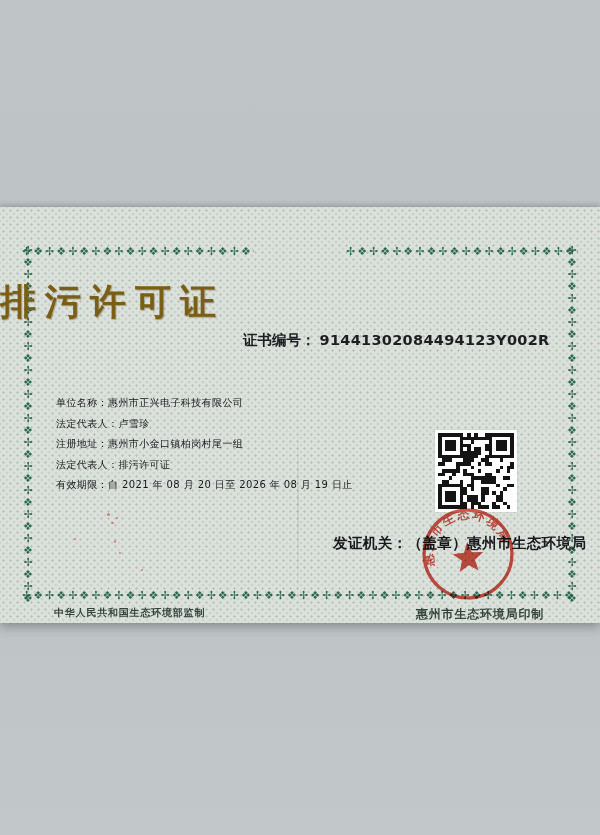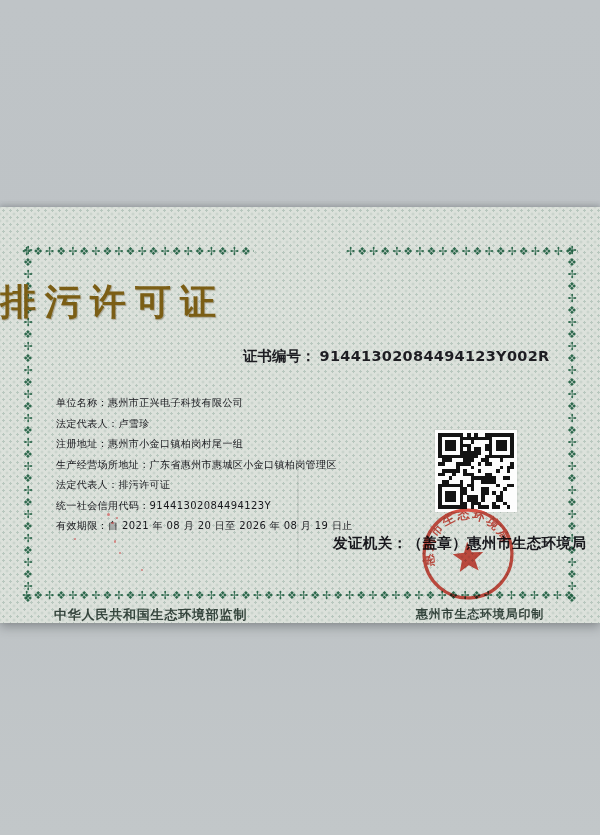--- a/index.html
+++ b/index.html
@@ -20,40 +20,40 @@
   .orn-top-left{left:22px;top:38px;width:232px;}
   .orn-top-right{left:346px;top:38px;width:232px;}
   .orn-bottom{left:22px;top:382px;width:556px;}
   .orn-left{left:21px;top:38px;height:357px;}
   .orn-right{left:565px;top:38px;height:357px;}
   .logo{position:absolute;left:266px;top:10px;width:72px;height:72px;}
   .title{position:absolute;left:0;right:0;top:71px;text-align:left;
     font-size:36px;font-weight:800;letter-spacing:9px;color:#7b5e15;
     text-shadow:1px 1px 1px rgba(70,45,0,.35);}
   .cert-no{position:absolute;left:243px;top:124px;font-size:14.5px;font-weight:600;
-    color:#1d1d22;white-space:nowrap;margin-top:16px;}
+    color:#1d1d22;white-space:nowrap;}
   .cert-no .num{margin-left:4px;letter-spacing:.3px;}
   .fields{position:absolute;left:56px;top:146px;font-size:10px;font-weight:400;
     color:#17171c;line-height:20.5px;margin-top:40px;}
   .fields .row{white-space:nowrap;letter-spacing:.4px;}
   .qr{position:absolute;left:435px;top:223px;width:82px;height:82px;background:#fdfdfd;
     padding:3px;box-sizing:border-box;display:grid;
     grid-template-columns:repeat(21,1fr);grid-template-rows:repeat(21,1fr);
     box-shadow:0 0 0 1px rgba(0,0,0,.04);}
   .qc{background:transparent;}
   .qc.on{background:#141414;}
   .issue{position:absolute;left:333px;top:325px;font-size:14.5px;font-weight:600;
     color:#17171c;line-height:22px;}
   .issue .row{white-space:nowrap;letter-spacing:.4px;}
   .seal{position:absolute;left:420px;top:299px;width:96px;height:96px;
     opacity:.82;mix-blend-mode:multiply;transform:rotate(-4deg);}
   .speck{position:absolute;background:rgba(205,45,45,.55);border-radius:50%;}
   .crease{position:absolute;left:297px;top:215px;width:2px;height:195px;
     background:linear-gradient(180deg,rgba(70,80,75,0),rgba(70,80,75,.12) 40%,rgba(70,80,75,0));}
-  .footer-left{position:absolute;left:54px;top:399px;font-size:13px;font-weight:600;
+  .footer-left{position:absolute;left:54px;top:399px;font-size:10px;font-weight:600;
     color:#35453d;letter-spacing:.8px;}
   .footer-right{position:absolute;right:56px;top:399px;font-size:12px;font-weight:600;
     color:#35453d;letter-spacing:.8px;}
 </style>
 </head>
 <body>
 
 <div class="photo">
   <div class="paper">
 
@@ -67,23 +67,21 @@
     <div class="title">排污许可证</div>
 
     <div class="cert-no">
       <span>证书编号：</span><span class="num">91441302084494123Y002R</span>
     </div>
 
     <div class="fields">
       <div class="row"><span>单位名称：</span><span>惠州市正兴电子科技有限公司</span></div>
       <div class="row"><span>法定代表人：</span><span>卢雪珍</span></div>
       <div class="row"><span>注册地址：</span><span>惠州市小金口镇柏岗村尾一组</span></div>
-      <div class="row"><span>生产经营场所地址：</span><span>广东省惠州市惠城区小金口镇柏岗管理区</span></div>
       <div class="row"><span>法定代表人：</span><span>排污许可证</span></div>
-      <div class="row"><span>统一社会信用代码：</span><span>91441302084494123Y</span></div>
       <div class="row"><span>有效期限：</span><span>自 2021 年 08 月 20 日至 2026 年 08 月 19 日止</span></div>
     </div>
 
     <div class="qr">
         <div class="qc on"></div>
         <div class="qc on"></div>
         <div class="qc on"></div>
         <div class="qc on"></div>
         <div class="qc on"></div>
         <div class="qc on"></div>

